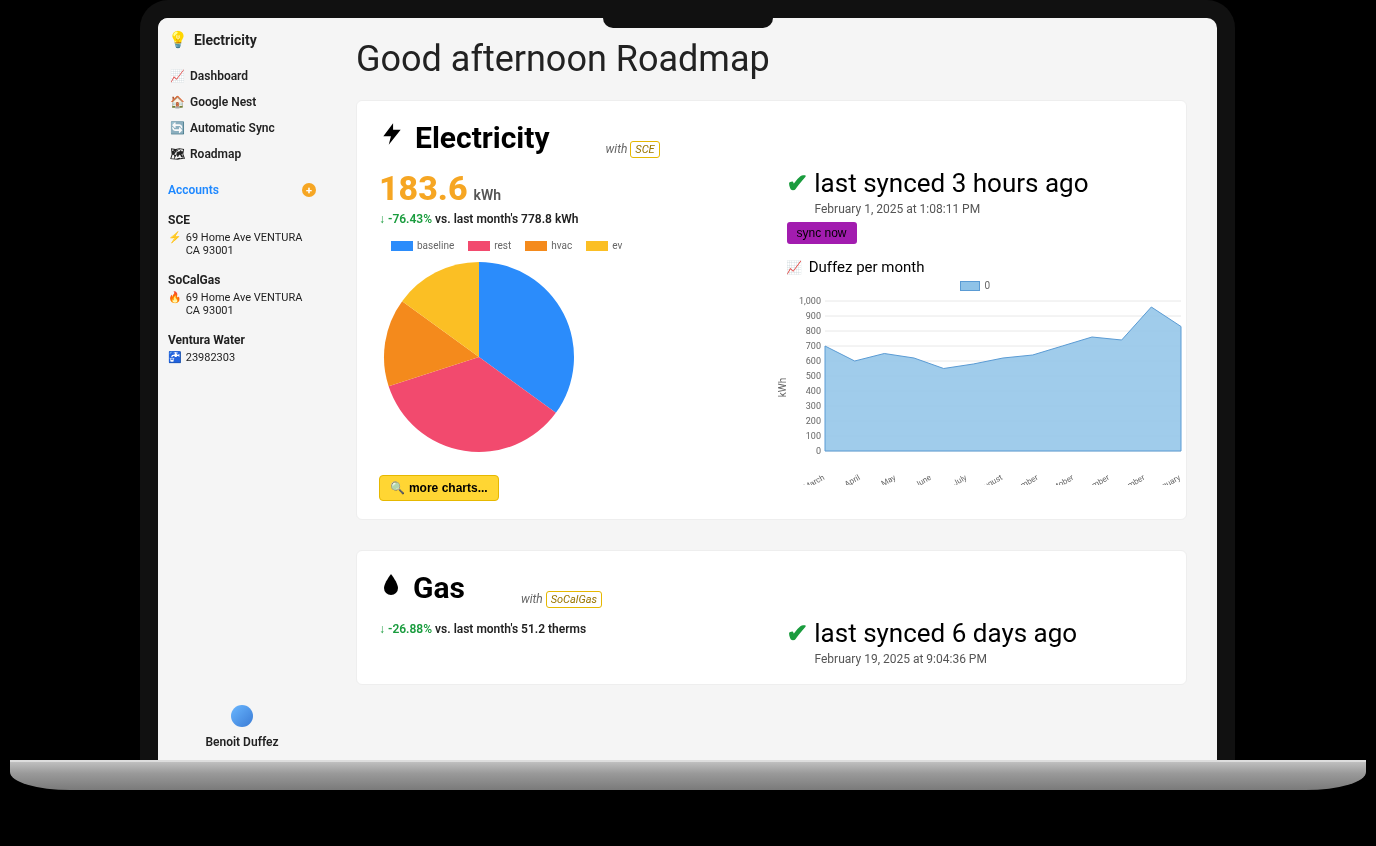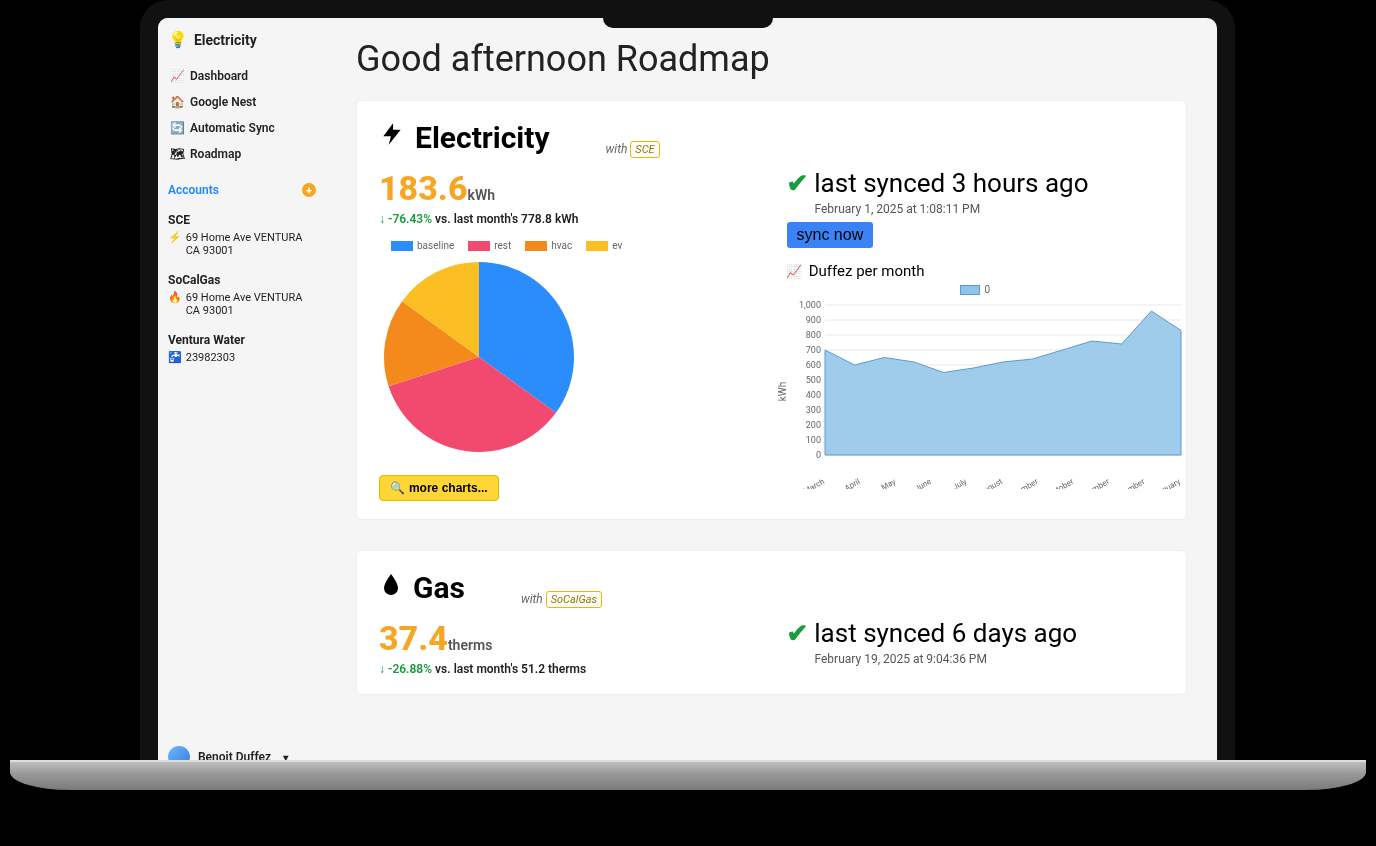--- a/index.html
+++ b/index.html
@@ -95,21 +95,21 @@
   width: 14px; height: 14px; border-radius: 50%; background: #f6a623;
   color: #fff; display: flex; align-items: center; justify-content: center;
   font-size: 11px; font-weight: 700;
 }
 .account-block { margin-top: 12px; }
 .account-name { font-weight: 700; font-size: 12px; }
 .account-addr { font-size: 11px; margin-top: 4px; display: flex; gap: 4px; align-items:flex-start;}
 .account-addr .aicon { font-size: 11px; }
 .sidebar-spacer { flex: 1; }
 .user-row {
-  display: flex; align-items: center; gap: 8px; font-size: 12px; font-weight: 600;
+  display: flex; align-items: center; gap: 8px; font-size: 12px; font-weight: 600; flex-direction: column;
 }
 .avatar { width: 22px; height: 22px; border-radius: 50%; background: linear-gradient(135deg,#6ab7ff,#3a7bd5); }
 .caret { margin-left: 4px; font-size: 10px; }
 
 .main {
   flex: 1;
   padding: 20px 30px 0 30px;
   overflow: hidden;
   display: flex;
   flex-direction: column;
@@ -151,20 +151,21 @@
 }
 .card-body { display: flex; gap: 30px; margin-top: 12px; }
 .left-col { flex: 1; min-width: 0;}
 .right-col { flex: 1; min-width: 0;}
 .big-val {
   font-size: 34px;
   font-weight: 800;
   color: #f6a623;
   display: inline-flex;
   align-items: baseline;
+  gap: 6px;
 }
 .unit { font-size: 14px; color: #555; font-weight: 600; }
 .delta {
   font-size: 12px; color: #1a9c3e; font-weight: 600; margin-top: 4px;
 }
 .delta .rest { color:#222; font-weight:600;margin-top:16px;}
 .pie-legend { display:flex; flex-wrap: wrap; gap: 6px 14px; font-size: 10px; color:#666; margin-top:14px; margin-left:12px;}
 .pie-legend .swatch { display:inline-block; width:22px;height:10px; margin-right:4px; vertical-align:middle;}
 .pie-wrap { margin-top: 6px; }
 .more-btn {
@@ -182,25 +183,25 @@
 }
 .sync-line {
   font-size: 26px;
   font-weight: 400;
   display: flex; align-items: center; gap: 6px;
 }
 .sync-line .check { color: #1a9c3e; font-weight: 700; }
 .sync-time { font-size: 12px; color:#555; margin-top: 4px; margin-left: 28px; }
 .sync-btn {
   margin-top: 6px;
-  background: #3b82f6;
+  background: #a21caf;
   color:#000;
   border: none;
   padding: 4px 10px;
-  font-size: 16px;
+  font-size: 12px;
   border-radius: 3px;
   cursor: pointer;
 }
 .usage-title { margin-top: 14px; font-size: 15px; font-weight: 400; display:flex; align-items:center; gap:6px;}
 .usage-title .cicon { font-size:13px;}
 .chart-legend-top { font-size: 10px; color:#666; text-align:center; margin-top:4px;}
 .chart-legend-top .swatch { display:inline-block;width:20px;height:10px;background:#8fc3e8;border:1px solid #5a9bd4;margin-right:4px;vertical-align:middle;}
 .area-chart { position:relative; margin-top:4px; }
 .ylab { position:absolute; left:-14px; top:50%; transform:rotate(-90deg) translateX(10px); font-size:10px; color:#666;}
 svg text { font-family: inherit; }
@@ -391,24 +392,20 @@
             </span>
             <span>Gas</span>
           </div>
           <span class="with-provider">
             <span>with</span>
             <span class="provider-badge">SoCalGas</span>
           </span>
         </div>
         <div class="card-body">
           <div class="left-col">
-            <div class="big-val">
-              <span>37.4</span>
-              <span class="unit">therms</span>
-            </div>
             <div class="delta">
               <span>↓</span>
               <span>-26.88%</span>
               <span class="rest">vs. last month's 51.2 therms</span>
             </div>
           </div>
           <div class="right-col">
             <div class="sync-line">
               <span class="check">✔</span>
               <span>last synced 6 days ago</span>

